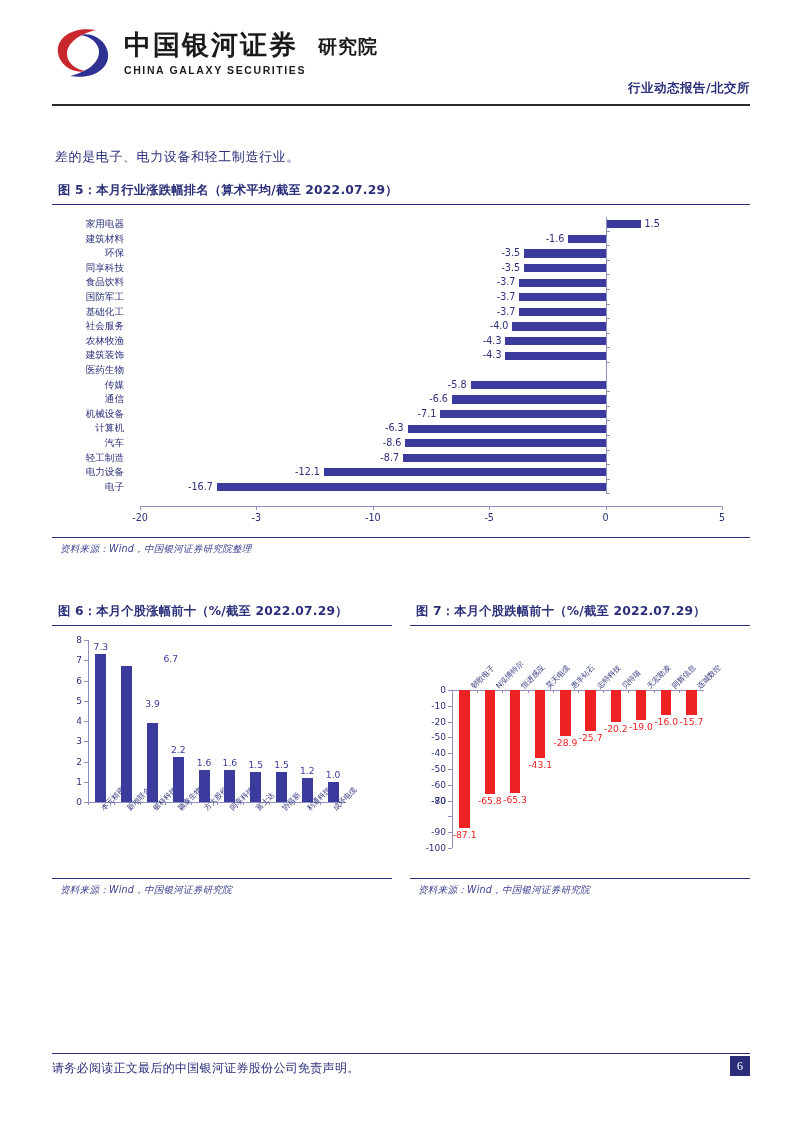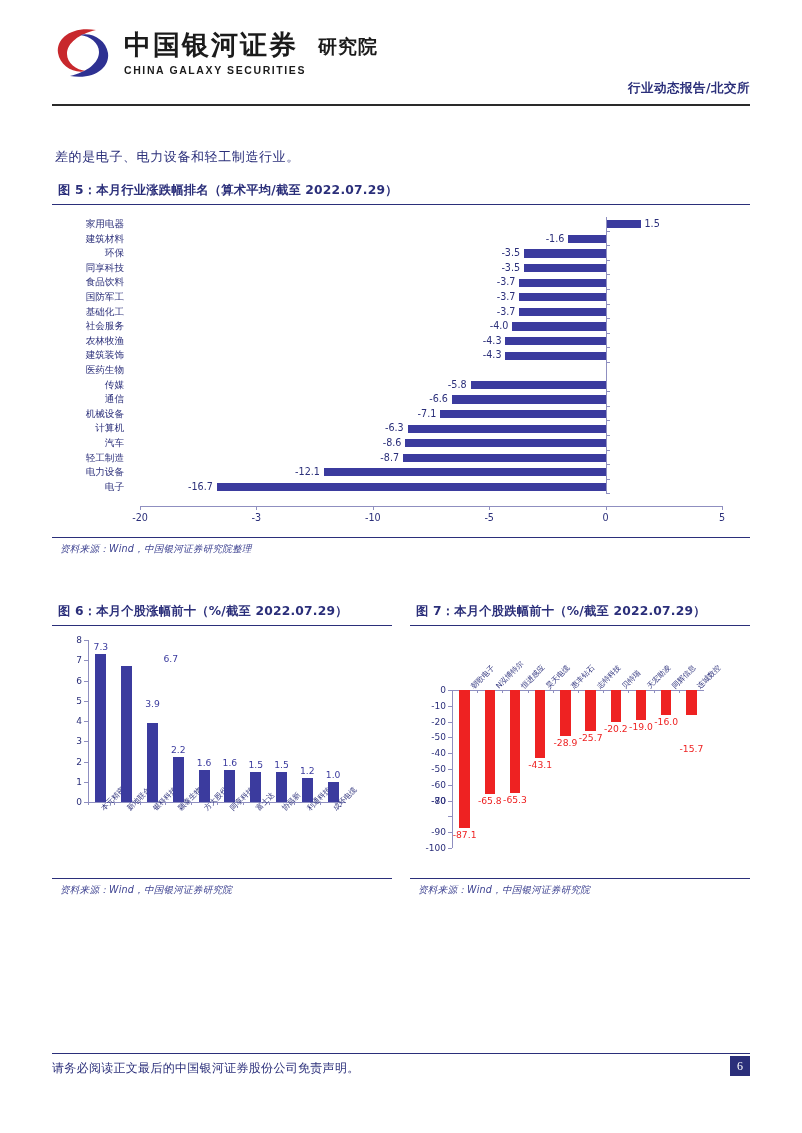--- a/index.html
+++ b/index.html
@@ -459,21 +459,21 @@
           <div class="cc-bar" style="background: rgb(238, 34, 34); left: 183.708px; width: 10.584px; top: 0px; height: 30.02px;"></div>
           <div class="cc-xtick" style="left: 176.4px; top: 0px;"></div>
           <div class="cc-vlabel" style="color: rgb(238, 34, 34); left: 189px; top: 31.02px;">-19.0</div>
           <div class="cc-xlab" style="left: 193px; top: -6px;">天宏助凌</div>
           <div class="cc-bar" style="background: rgb(238, 34, 34); left: 208.908px; width: 10.584px; top: 0px; height: 25.28px;"></div>
           <div class="cc-xtick" style="left: 201.6px; top: 0px;"></div>
           <div class="cc-vlabel" style="color: rgb(238, 34, 34); left: 214.2px; top: 26.28px;">-16.0</div>
           <div class="cc-xlab" style="left: 218.2px; top: -6px;">同辉信息</div>
           <div class="cc-bar" style="background: rgb(238, 34, 34); left: 234.108px; width: 10.584px; top: 0px; height: 24.806px;"></div>
           <div class="cc-xtick" style="left: 226.8px; top: 0px;"></div>
-          <div class="cc-vlabel" style="color: rgb(238, 34, 34); left: 239.4px; top: 25.806px; margin-top: 27px;">-15.7</div>
+          <div class="cc-vlabel" style="color: rgb(238, 34, 34); left: 239.4px; top: 25.806px;">-15.7</div>
           <div class="cc-xlab" style="left: 243.4px; top: -6px;">连城数控</div>
         </div>
       </div>
     <div class="fig-rule-bottom"></div>
     <div class="fig-source">资料来源：Wind，中国银河证券研究院</div>
   </div>
 
   <div class="footer-rule"></div>
   <div class="footer-text">请务必阅读正文最后的中国银河证券股份公司免责声明。</div>
   <div class="page-badge">6</div>

